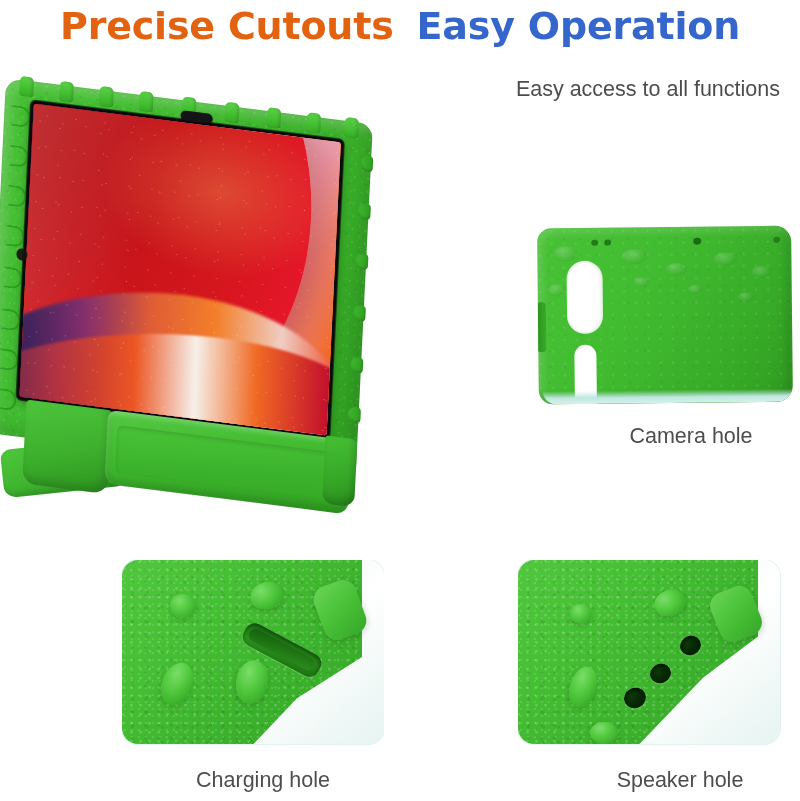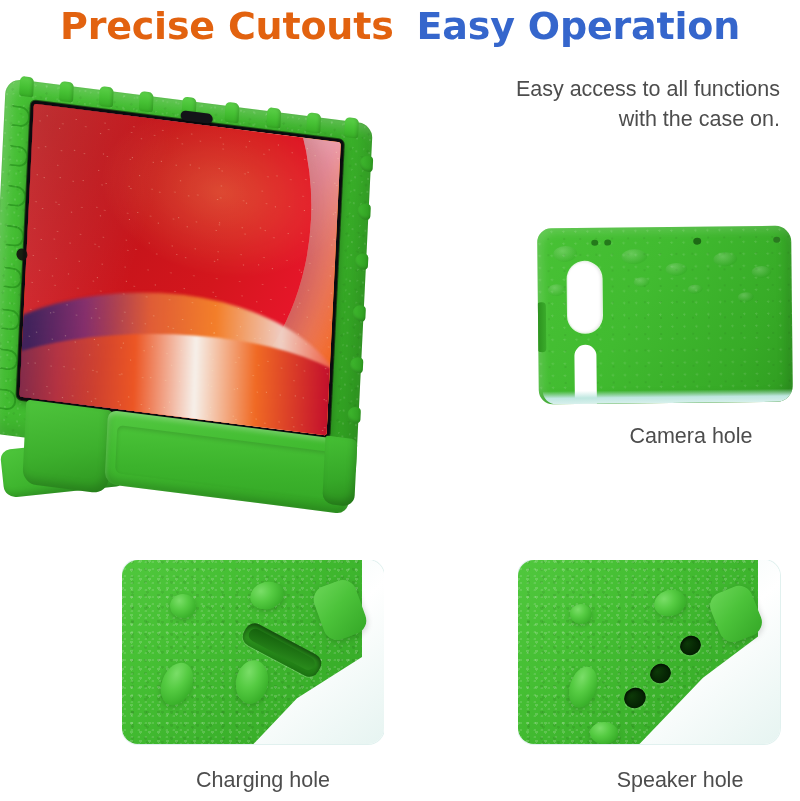--- a/index.html
+++ b/index.html
@@ -545,21 +545,20 @@
 <body>
 
 <div id="page">
 
   <div class="headline">
     <span class="part orange">Precise Cutouts</span><span class="part blue">Easy Operation</span>
   </div>
 
   <div class="subtitle">
     <span class="line">Easy access to all functions</span>
-    <span class="line">with the case on.</span>
   </div>
 
   <div class="hero">
     <div class="hero-stage">
 
       <div class="kick-flap"></div>
 
       <div class="tablet-wrap">
 
         <div class="case-body"></div>

